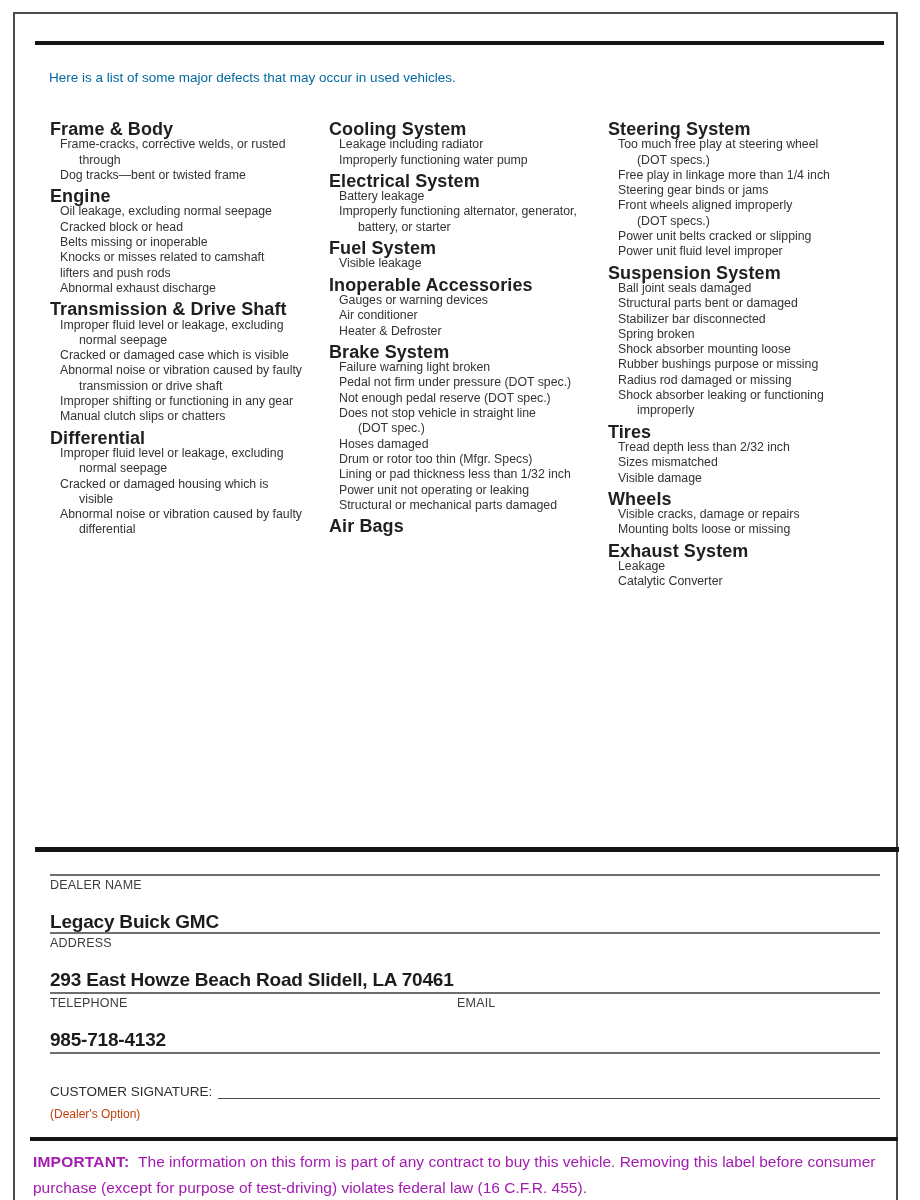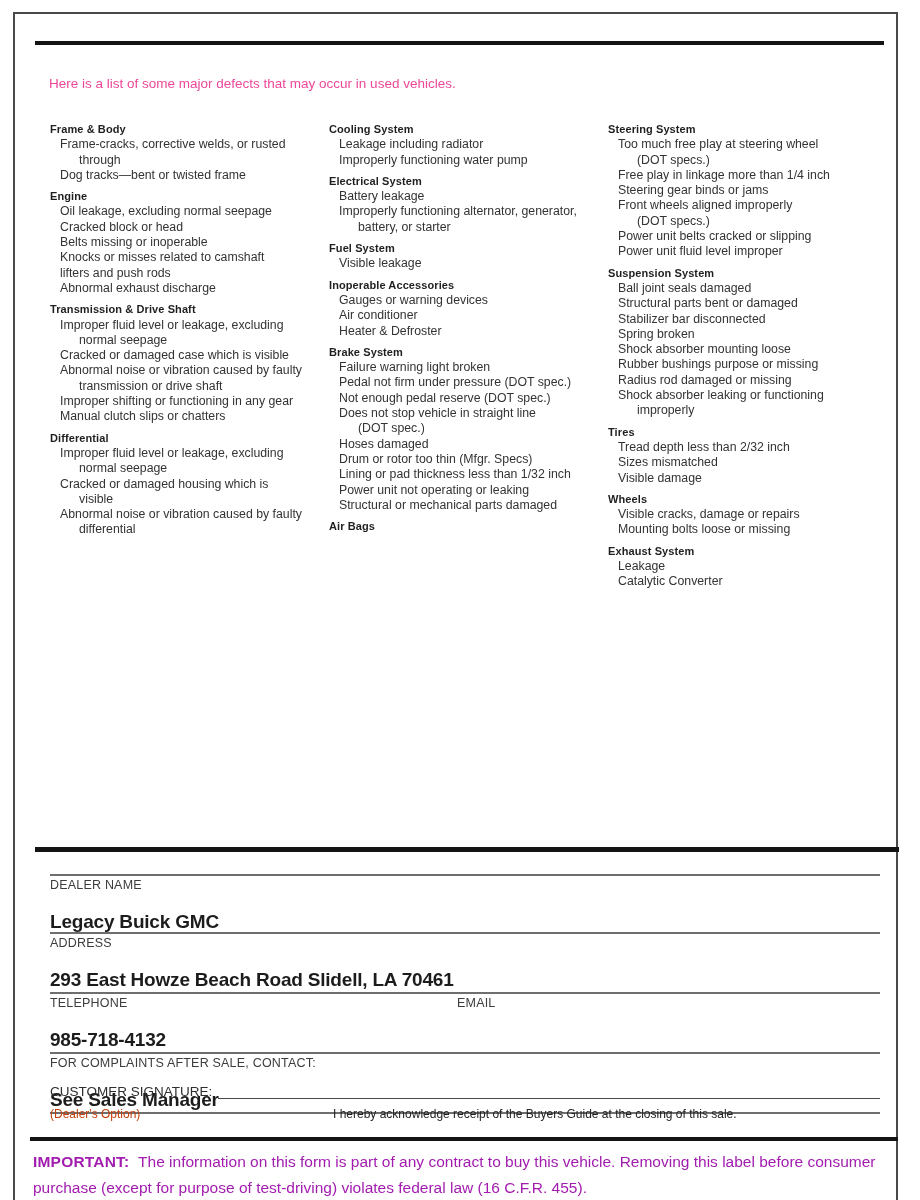--- a/index.html
+++ b/index.html
@@ -11,35 +11,35 @@
   .frame {
     position:absolute; left:13px; top:12px; width:881px; height:1240px;
     border:2px solid #4a4a4a; background:#fff;
   }
   .rule { position:absolute; background:#141414; }
   .top-rule    { left:35px;  top:41px;   width:849px; height:4px; }
   .mid-rule    { left:35px;  top:847px;  width:864px; height:5px; }
   .bottom-rule { left:30px;  top:1137px; width:868px; height:4px; }
 
   .intro {
-    position:absolute; left:49px; top:76px;
-    font-size:13.5px; color:#ec4899;text-align:right;
+    position:absolute; left:49px; top:70px;
+    font-size:13.5px; color:#0369a1;text-align:right;
   }
 
   .columns {
     position:absolute; left:50px; top:122px; width:845px;
     display:flex; align-items:flex-start;
   }
   .defect-column { flex:0 0 auto; }
   .defect-column:nth-child(1) { width:279px; }
   .defect-column:nth-child(2) { width:279px; }
   .defect-column:nth-child(3) { width:283px; }
   .defect-section { margin-bottom:6px; }
   .defect-heading {
-    font-weight:bold; font-size:11px; line-height:15.3px; color:#1f1f1f;
+    font-weight:bold; font-size:18px; line-height:15.3px; color:#1f1f1f;
     letter-spacing:0.1px;
   }
   .defect-line { font-size:12.3px; line-height:15.3px; color:#333333; }
   .defect-line.ind1 { padding-left:10px; }
   .defect-line.ind2 { padding-left:29px; }
 
   .fields { position:absolute; left:50px; top:874px; width:830px; }
   .field-row {
     position:relative; border-bottom:2px solid #6e6e6e; height:60px;
     padding-top:2px; box-sizing:border-box;
@@ -210,32 +210,27 @@
     </div>
     <div class="field-row">
       <div class="field-label">ADDRESS</div>
       <div class="field-value">293 East Howze Beach Road Slidell, LA 70461</div>
     </div>
     <div class="field-row">
       <div class="field-label">TELEPHONE</div>
       <div class="field-label second">EMAIL</div>
       <div class="field-value">985-718-4132</div>
     </div>
-    <div class="field-row">
-      <div class="field-label">FOR COMPLAINTS AFTER SALE, CONTACT:</div>
-      <div class="field-value">See Sales Manager</div>
-    </div>
   </div>
 
 <div class="signature-row">
   <span class="signature-label">CUSTOMER SIGNATURE:</span>
   <span class="signature-line"></span>
 </div>
 <div class="signature-sub">
   <span class="dealer-option">(Dealer's Option)</span>
-  <span class="acknowledgment">I hereby acknowledge receipt of the Buyers Guide at the closing of this sale.</span>
 </div>
 
 <div class="rule bottom-rule"></div>
 
 <div class="important">
   <b>IMPORTANT:</b>&nbsp;&nbsp;<span>The information on this form is part of any contract to buy this vehicle.  Removing this label before consumer purchase (except for purpose of test-driving) violates federal law (16 C.F.R. 455).</span>
 </div>
 
 </body></html>

